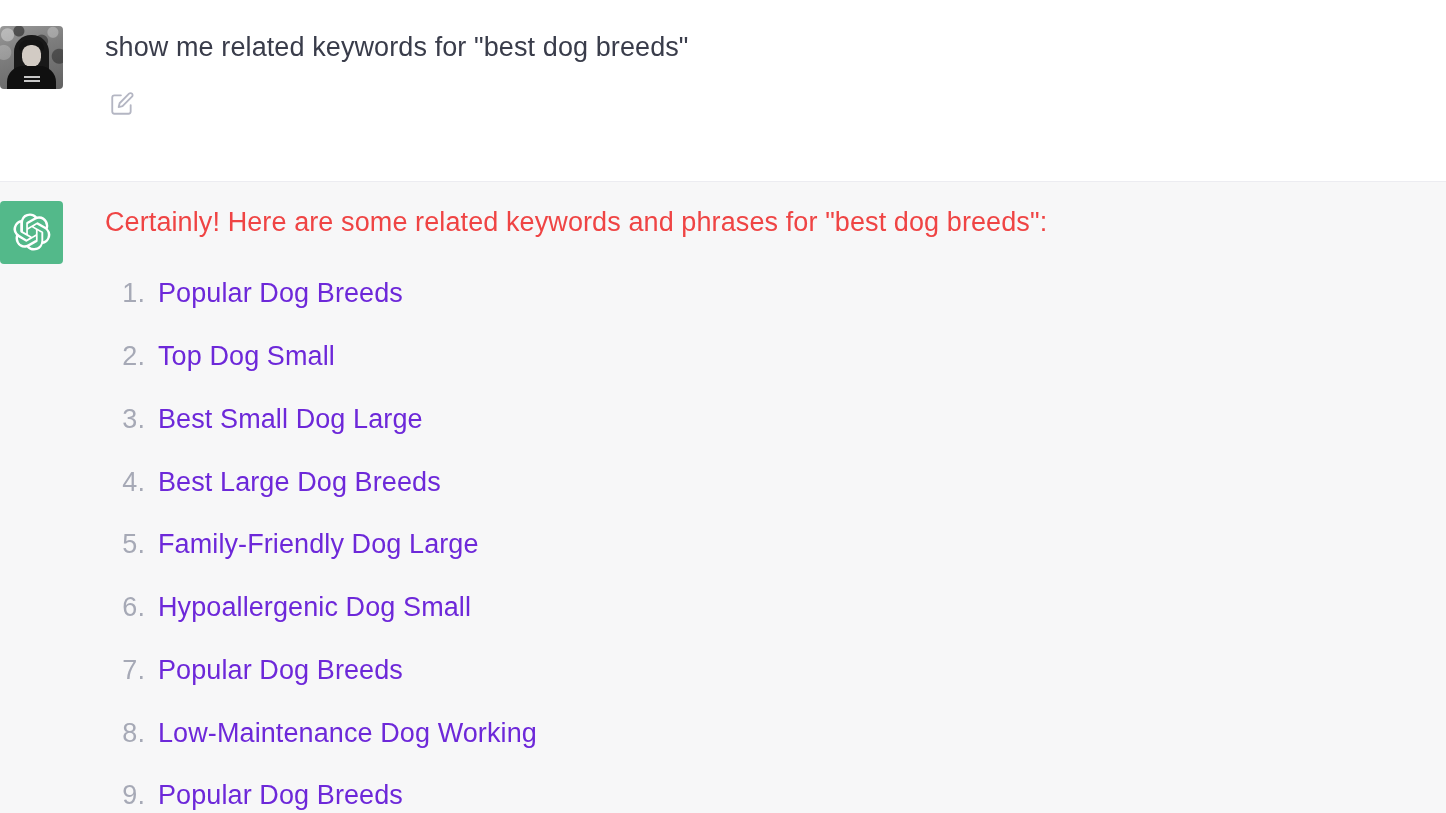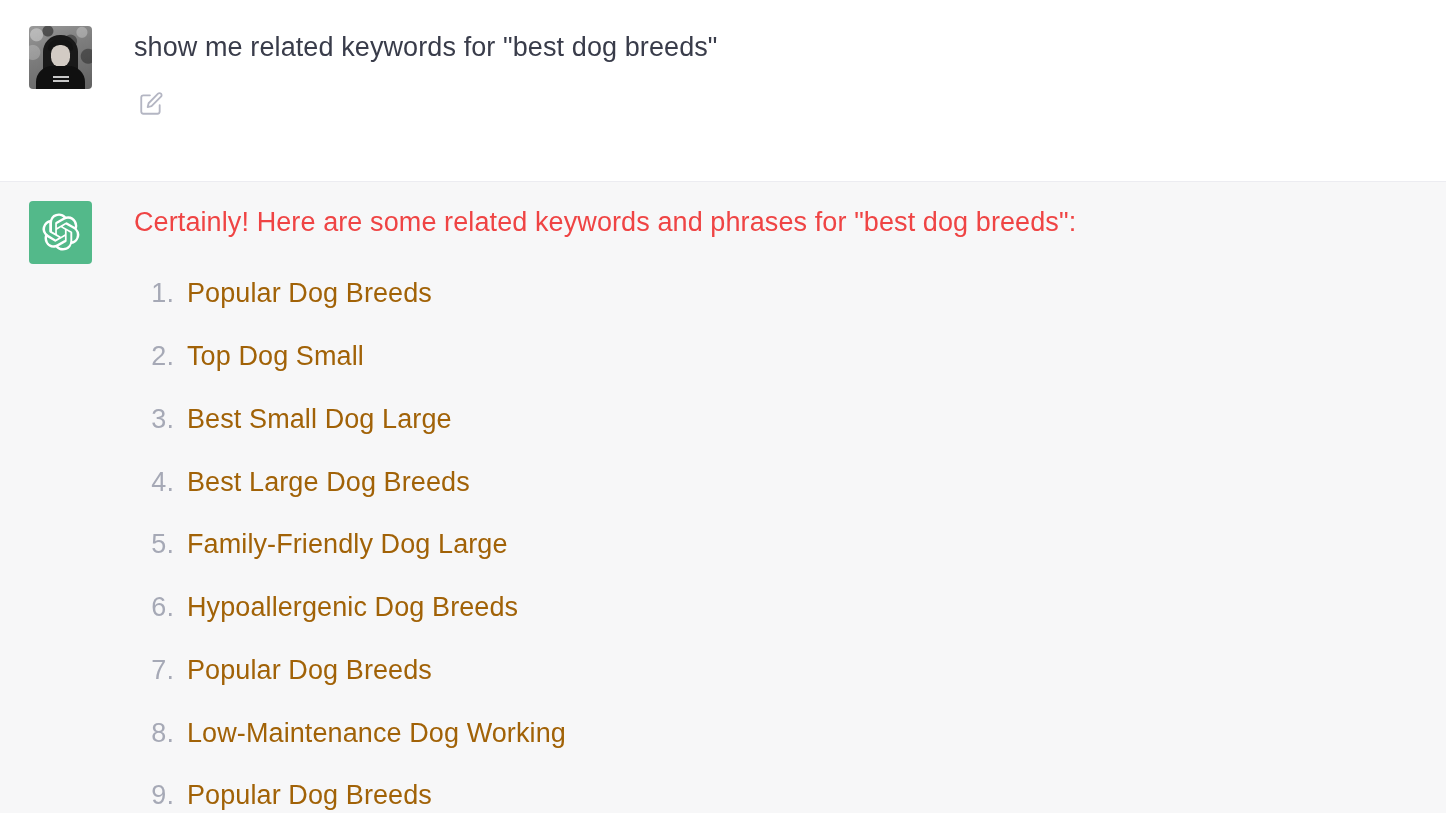--- a/index.html
+++ b/index.html
@@ -36,21 +36,20 @@
   }
   .msg-row.assistant {
     background: #f7f7f8;
     flex: 1 1 auto;
     padding: 19px 0 0 0;
   }
 
   .msg-inner {
     display: flex;
     align-items: flex-start;
-    padding-left: 29px;
     padding-right: 24px;
   }
 
   
   .avatar {
     width: 63px;
     height: 63px;
     flex: 0 0 63px;
     border-radius: 4px;
     overflow: hidden;
@@ -161,21 +160,21 @@
     list-style: none;
     margin: 37px 0 0 0;
     padding: 0;
     counter-reset: kw;
   }
   ol.kw-list li {
     counter-increment: kw;
     position: relative;
     font-size: 27px;
     line-height: 1.25;
-    color: #a16207;
+    color: #6d28d9;
     letter-spacing: .1px;
     padding-left: 53px;
     margin-bottom: 29px;
   }
   ol.kw-list li:last-child { margin-bottom: 0; }
   ol.kw-list li::before {
     content: counter(kw) ".";
     position: absolute;
     left: 0;
     top: 0;
@@ -229,21 +228,21 @@
 
       <div class="msg-body">
         <div class="assistant-text">Certainly! Here are some related keywords and phrases for "best dog breeds":</div>
 
         <ol class="kw-list">
           <li>Popular Dog Breeds</li>
           <li>Top Dog Small</li>
           <li>Best Small Dog Large</li>
           <li>Best Large Dog Breeds</li>
           <li>Family-Friendly Dog Large</li>
-          <li>Hypoallergenic Dog Breeds</li>
+          <li>Hypoallergenic Dog Small</li>
           <li>Popular Dog Breeds</li>
           <li>Low-Maintenance Dog Working</li>
           <li>Popular Dog Breeds</li>
         </ol>
       </div>
 
     </div>
   </div>
 
 </div>

